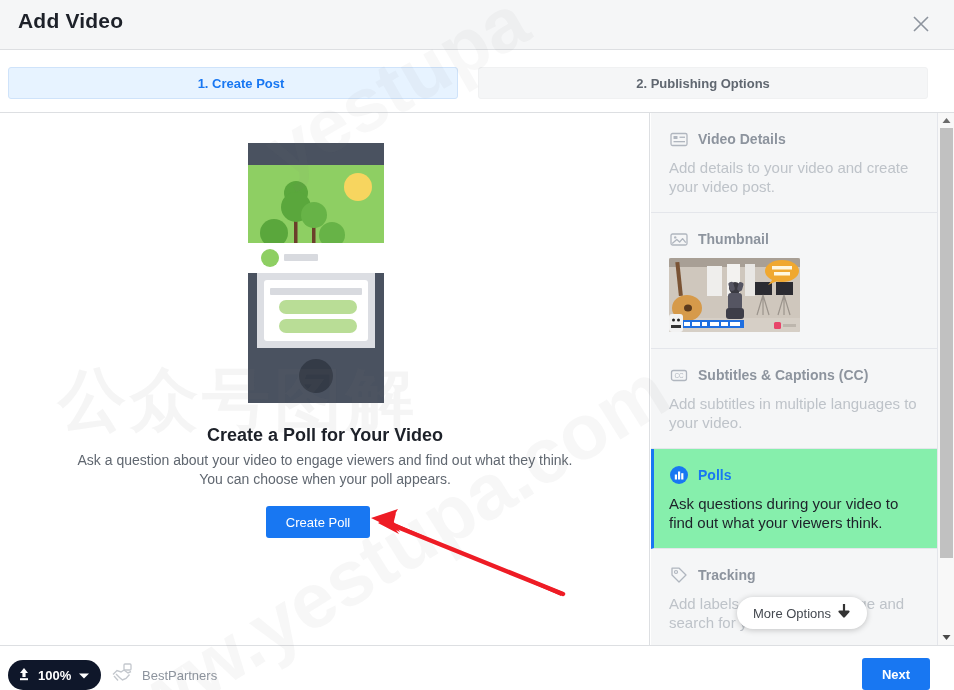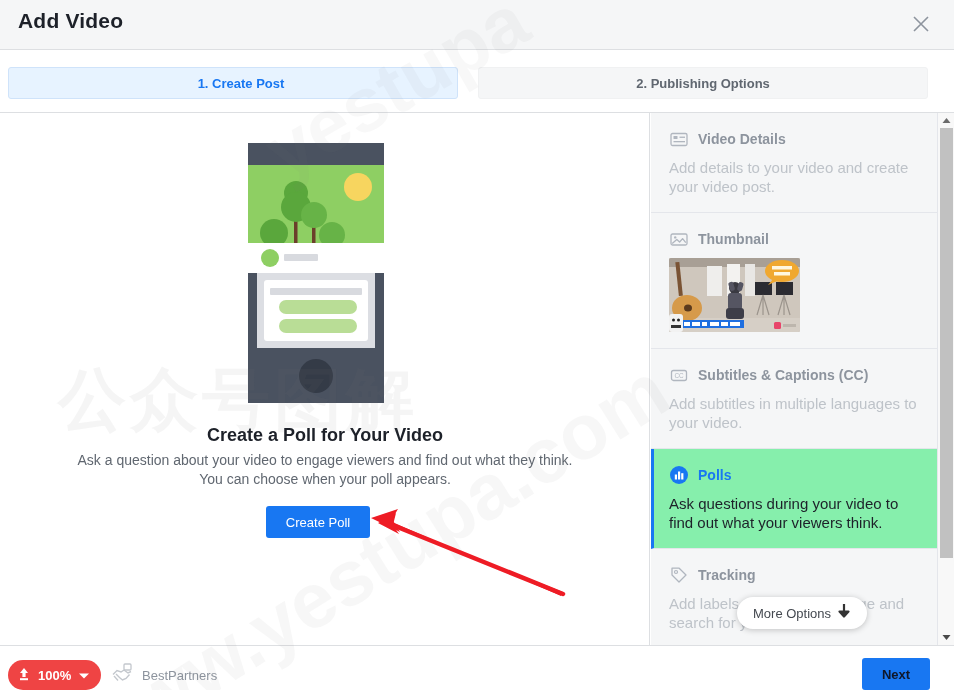--- a/index.html
+++ b/index.html
@@ -170,33 +170,33 @@
 
   
   .footer {
     position: absolute; left: 0; top: 645px; width: 954px; height: 45px;
     background: #ffffff; border-top: 1px solid #dddfe2;
   }
   .upload-badge {
     position: absolute; left: 8px; top: 660px;
     height: 30px; padding: 0 11px 0 9px;
     display: flex; align-items: center; gap: 7px;
-    background: #ef4444; border-radius: 15px;
+    background: #0f172a; border-radius: 15px;
     color: #fff; font-size: 13px; font-weight: bold;
     cursor: pointer;
   }
   .partner {
     position: absolute; left: 110px; top: 660px;
     height: 30px; display: flex; align-items: center; gap: 8px;
   }
   .partner-label { font-size: 13px; color: #8d949e; }
   .next-btn {
     position: absolute; left: 862px; top: 658px;
     width: 68px; height: 32px;
-    background: #1877f2; color: #0f172a; border: none; border-radius: 3px;
+    background: #1877f2; color: #ffffff; border: none; border-radius: 3px;
     font-family: "Liberation Sans", sans-serif;
     font-size: 13px; font-weight: bold; cursor: pointer;
   }
 
   
   .wm {
     position: absolute;
     pointer-events: none;
     color: rgba(120,120,120,0.07);
     font-weight: bold;

